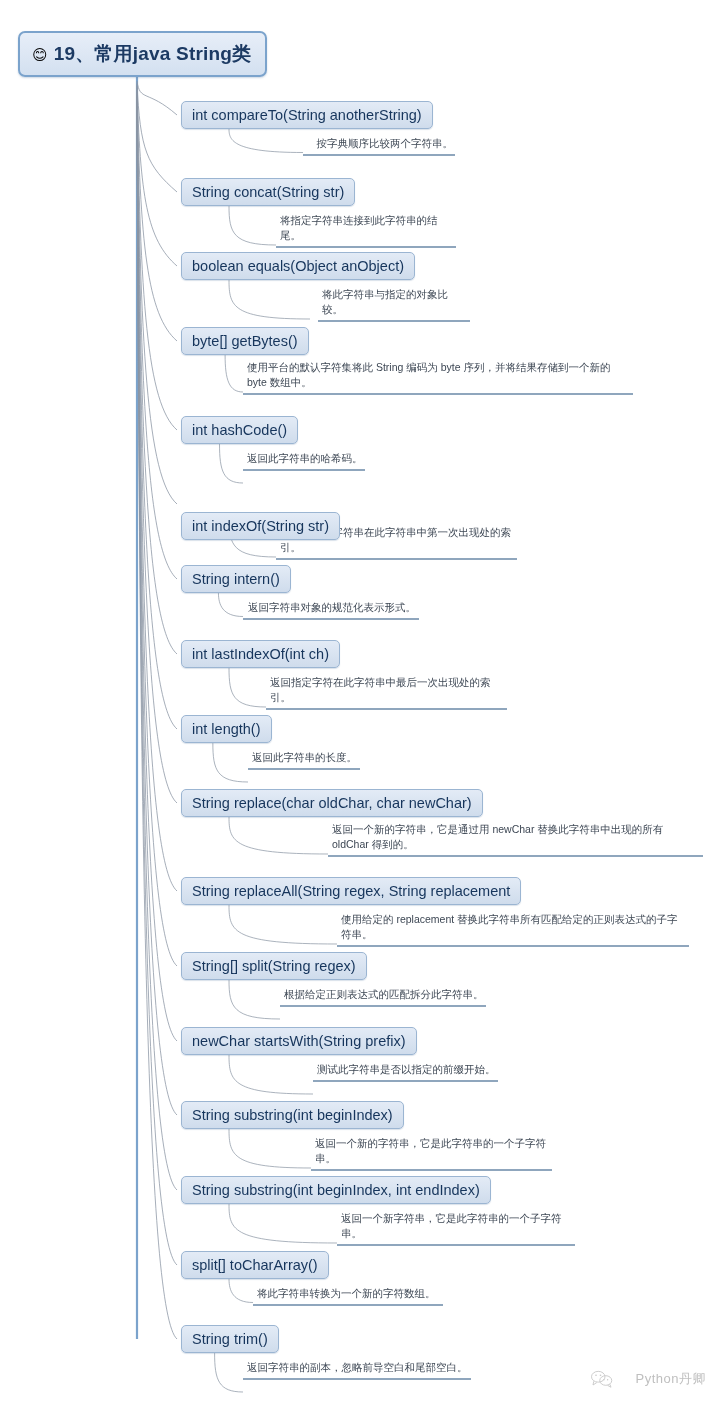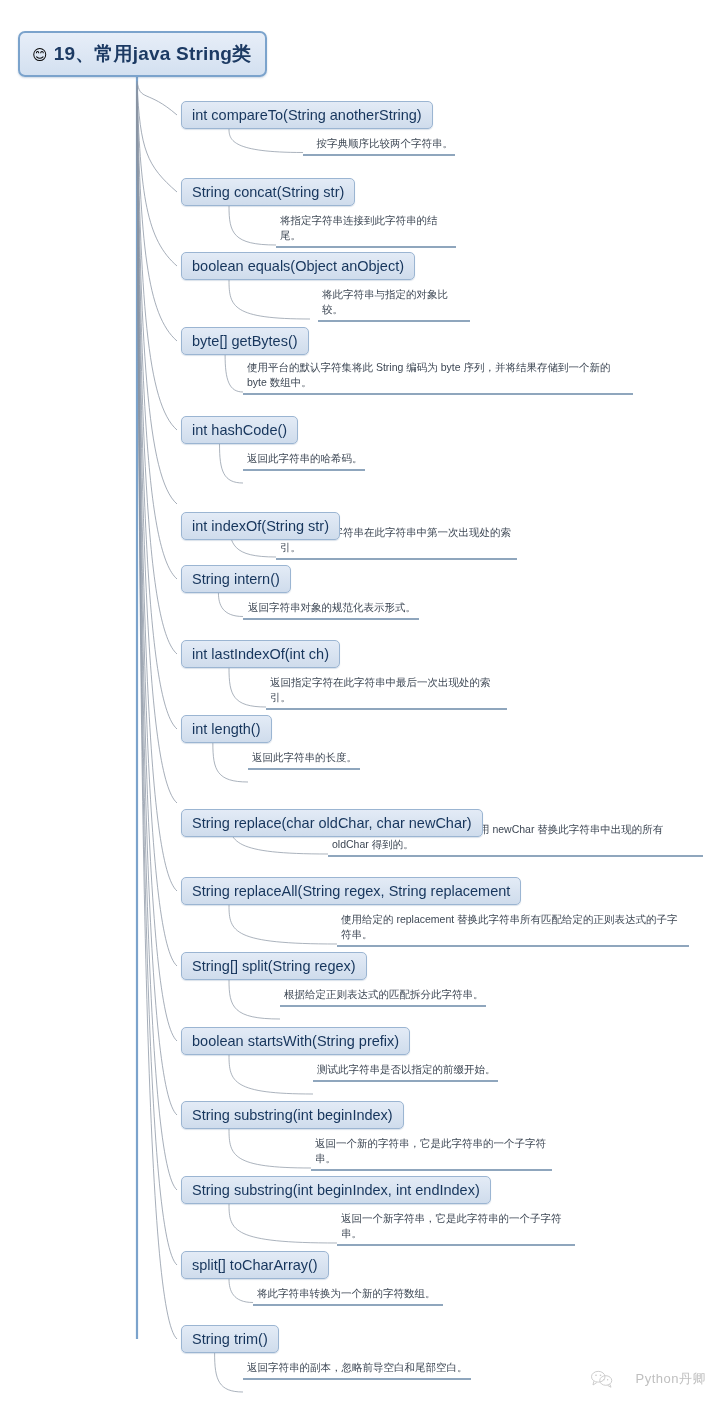--- a/index.html
+++ b/index.html
@@ -323,21 +323,21 @@
         <div class="desc-text">返回指定字符在此字符串中最后一次出现处的索引。</div>
         <div class="desc-underline"></div>
       </div>
       <div class="method-node" style="left: 181px; top: 715px; min-width: 91px;">
         <span class="method-label">int length()</span>
       </div>
       <div class="desc-block" style="left: 248px; top: 750px; width: 112px;">
         <div class="desc-text">返回此字符串的长度。</div>
         <div class="desc-underline"></div>
       </div>
-      <div class="method-node" style="left: 181px; top: 789px; min-width: 272px; margin-top: 20px;">
+      <div class="method-node" style="left: 181px; top: 789px; min-width: 272px;">
         <span class="method-label">String replace(char oldChar, char newChar)</span>
       </div>
       <div class="desc-block" style="left: 328px; top: 822px; width: 375px;">
         <div class="desc-text">返回一个新的字符串，它是通过用 newChar 替换此字符串中出现的所有 oldChar 得到的。</div>
         <div class="desc-underline"></div>
       </div>
       <div class="method-node" style="left: 181px; top: 877px; min-width: 316px;">
         <span class="method-label">String replaceAll(String regex, String replacement</span>
       </div>
       <div class="desc-block" style="left: 337px; top: 912px; width: 352px;">
@@ -345,21 +345,21 @@
         <div class="desc-underline"></div>
       </div>
       <div class="method-node" style="left: 181px; top: 952px; min-width: 180px;">
         <span class="method-label">String[] split(String regex)</span>
       </div>
       <div class="desc-block" style="left: 280px; top: 987px; width: 206px;">
         <div class="desc-text">根据给定正则表达式的匹配拆分此字符串。</div>
         <div class="desc-underline"></div>
       </div>
       <div class="method-node" style="left: 181px; top: 1027px; min-width: 219px;">
-        <span class="method-label">boolean startsWith(String prefix)</span>
+        <span class="method-label">newChar startsWith(String prefix)</span>
       </div>
       <div class="desc-block" style="left: 313px; top: 1062px; width: 185px;">
         <div class="desc-text">测试此字符串是否以指定的前缀开始。</div>
         <div class="desc-underline"></div>
       </div>
       <div class="method-node" style="left: 181px; top: 1101px; min-width: 212px;">
         <span class="method-label">String substring(int beginIndex)</span>
       </div>
       <div class="desc-block" style="left: 311px; top: 1136px; width: 241px;">
         <div class="desc-text">返回一个新的字符串，它是此字符串的一个子字符串。</div>

